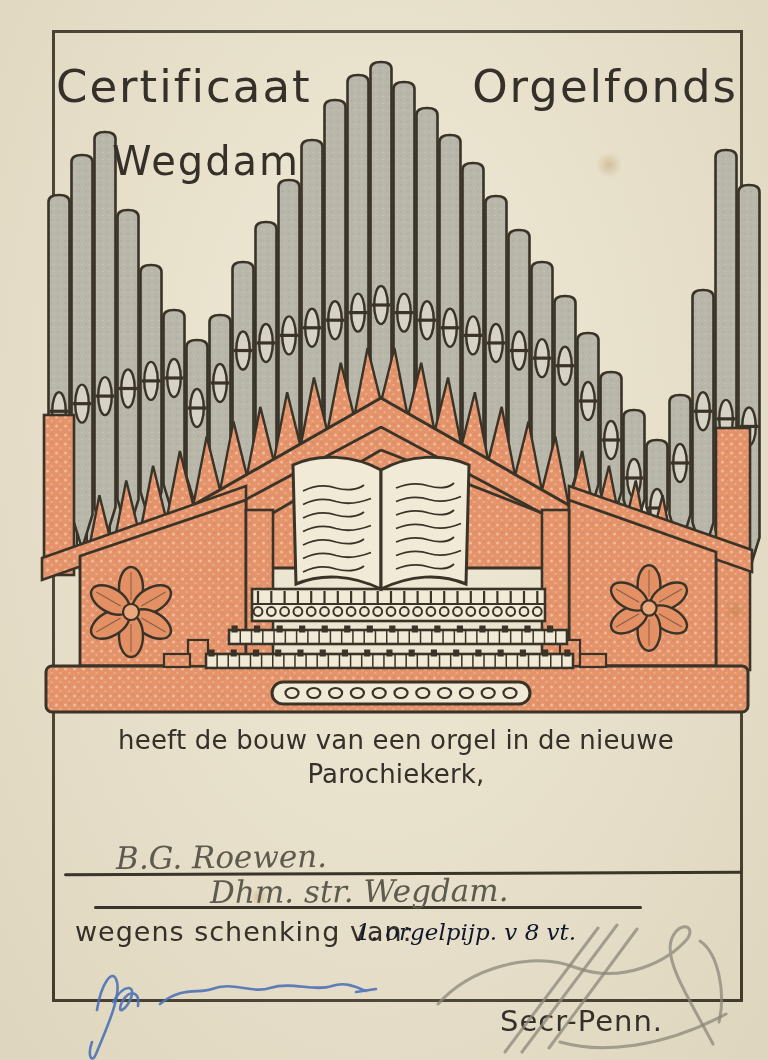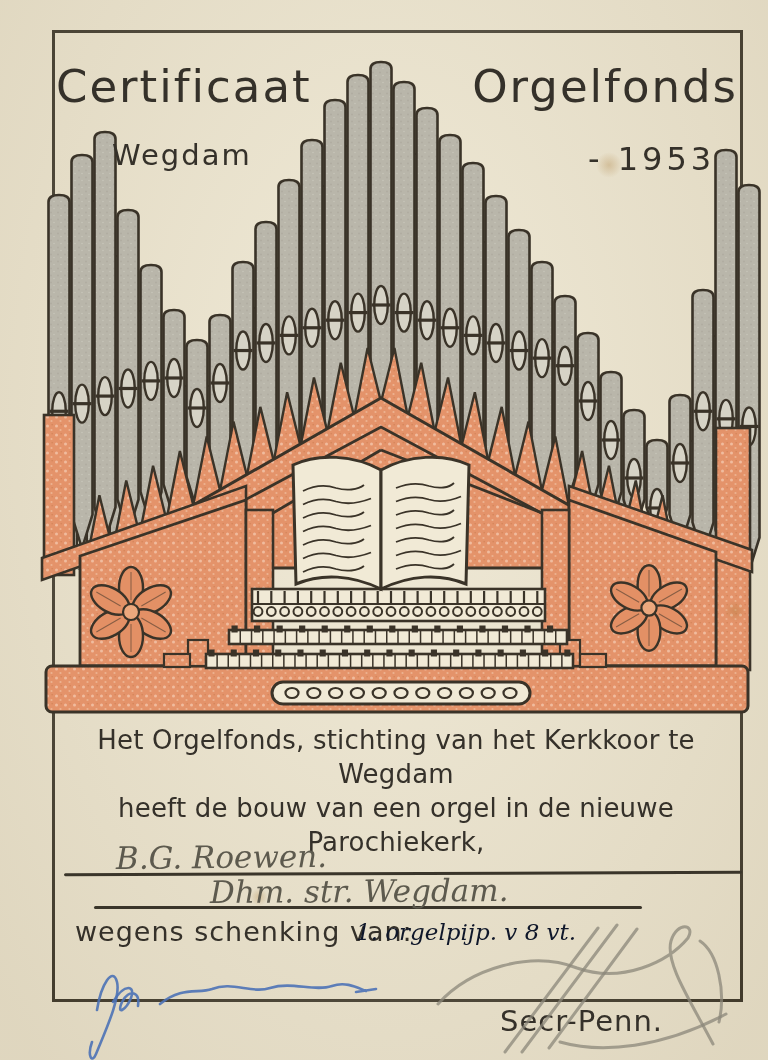--- a/index.html
+++ b/index.html
@@ -4,21 +4,21 @@
 <style>
   html,body{margin:0;padding:0;background:#d8d2bf;}
   .page{position:relative;width:768px;height:1060px;background:#ebe4cf;overflow:hidden;
         font-family:"DejaVu Sans",sans-serif;color:#35312a;}
   .page::after{content:"";position:absolute;inset:0;pointer-events:none;
         background:radial-gradient(ellipse at 50% 40%, rgba(255,252,240,0.25), rgba(120,95,50,0.10) 95%);}
   .frame{position:absolute;left:52px;top:30px;width:691px;height:972px;
         border:3.5px solid #3a3529;box-sizing:border-box;}
   .t{position:absolute;white-space:nowrap;z-index:4;}
   .title{font-size:45px;letter-spacing:2px;}
-  .subtitle{font-size:29px;letter-spacing:2px;}
+  .subtitle{font-size:40px;letter-spacing:2px;}
   .year{font-size:32px;letter-spacing:4px;}
   .bodytext{position:absolute;left:50px;top:723px;width:692px;text-align:center;
         font-size:26px;line-height:34px;letter-spacing:0.2px;z-index:4;}
   .hand{font-family:"DejaVu Serif",serif;font-style:italic;color:#5d5a4e;}
   .rule{position:absolute;height:3px;background:#3a352a;z-index:3;border-radius:2px;}
   .label{font-size:27px;letter-spacing:1px;margin-left:13px;}
   svg.layer{position:absolute;left:0;top:0;z-index:1;}
   svg.sigs{position:absolute;left:0;top:0;z-index:5;pointer-events:none;}
   .spot{position:absolute;border-radius:50%;z-index:2;
         background:radial-gradient(circle, rgba(165,118,48,0.30), rgba(165,118,48,0) 70%);}
@@ -397,24 +397,22 @@
       <ellipse cx="422.8" cy="693" rx="6.5" ry="5" fill="none" stroke="#3a3328" stroke-width="2.2"></ellipse>
       <ellipse cx="444.6" cy="693" rx="6.5" ry="5" fill="none" stroke="#3a3328" stroke-width="2.2"></ellipse>
       <ellipse cx="466.4" cy="693" rx="6.5" ry="5" fill="none" stroke="#3a3328" stroke-width="2.2"></ellipse>
       <ellipse cx="488.20000000000005" cy="693" rx="6.5" ry="5" fill="none" stroke="#3a3328" stroke-width="2.2"></ellipse>
       <ellipse cx="510" cy="693" rx="6.5" ry="5" fill="none" stroke="#3a3328" stroke-width="2.2"></ellipse>
     </svg>
 
   <div class="t title" style="left:56px;top:60px;">Certificaat</div>
   <div class="t title" style="right:30px;top:60px;">Orgelfonds</div>
   <div class="t subtitle" style="left:112px;top:138px;">Wegdam</div>
-  <div class="t year" style="left:588px;top:140px;">- 1953</div>
 
   <div class="bodytext">
-    <div>Het Orgelfonds, stichting van het Kerkkoor te Wegdam</div>
     <div>heeft de bouw van een orgel in de nieuwe Parochiekerk,</div>
   </div>
 
   <div class="t hand" style="left:116px;top:839px;font-size:31px;transform:rotate(-0.6deg);">B.G. Roewen.</div>
   <div class="rule" style="left:64px;top:872px;width:678px;transform:rotate(-0.2deg);"></div>
 
   <div class="t hand" style="left:210px;top:873px;font-size:31px;transform:rotate(-0.4deg);">Dhm. str. Wegdam.</div>
   <div class="rule" style="left:94px;top:906px;width:548px;"></div>
 
   <div class="t label" style="left:62px;top:916px;">wegens schenking van:</div>

